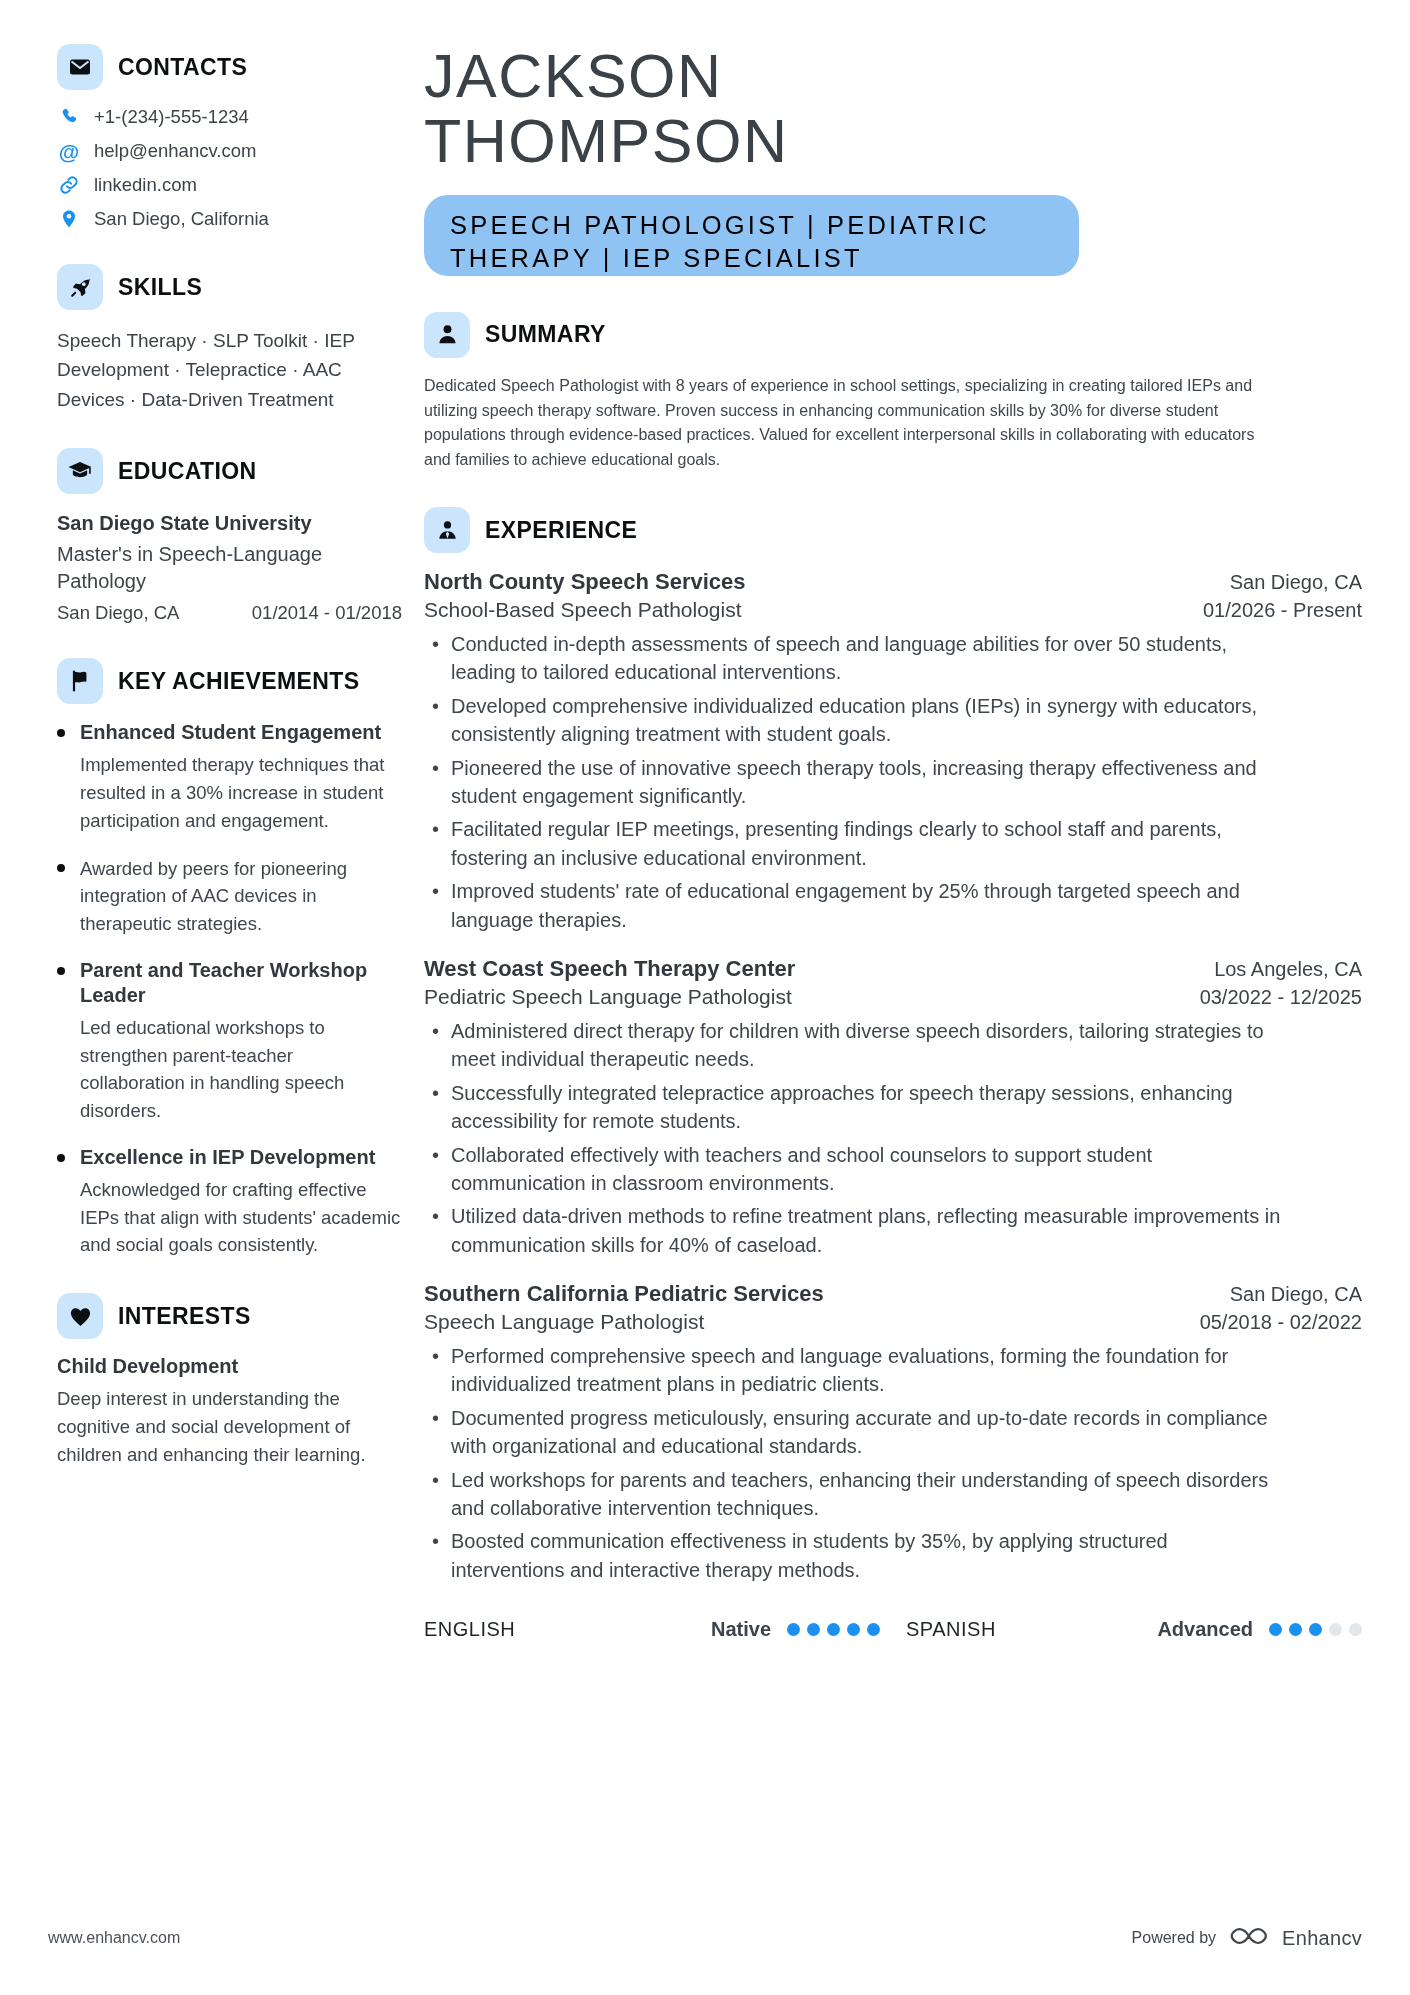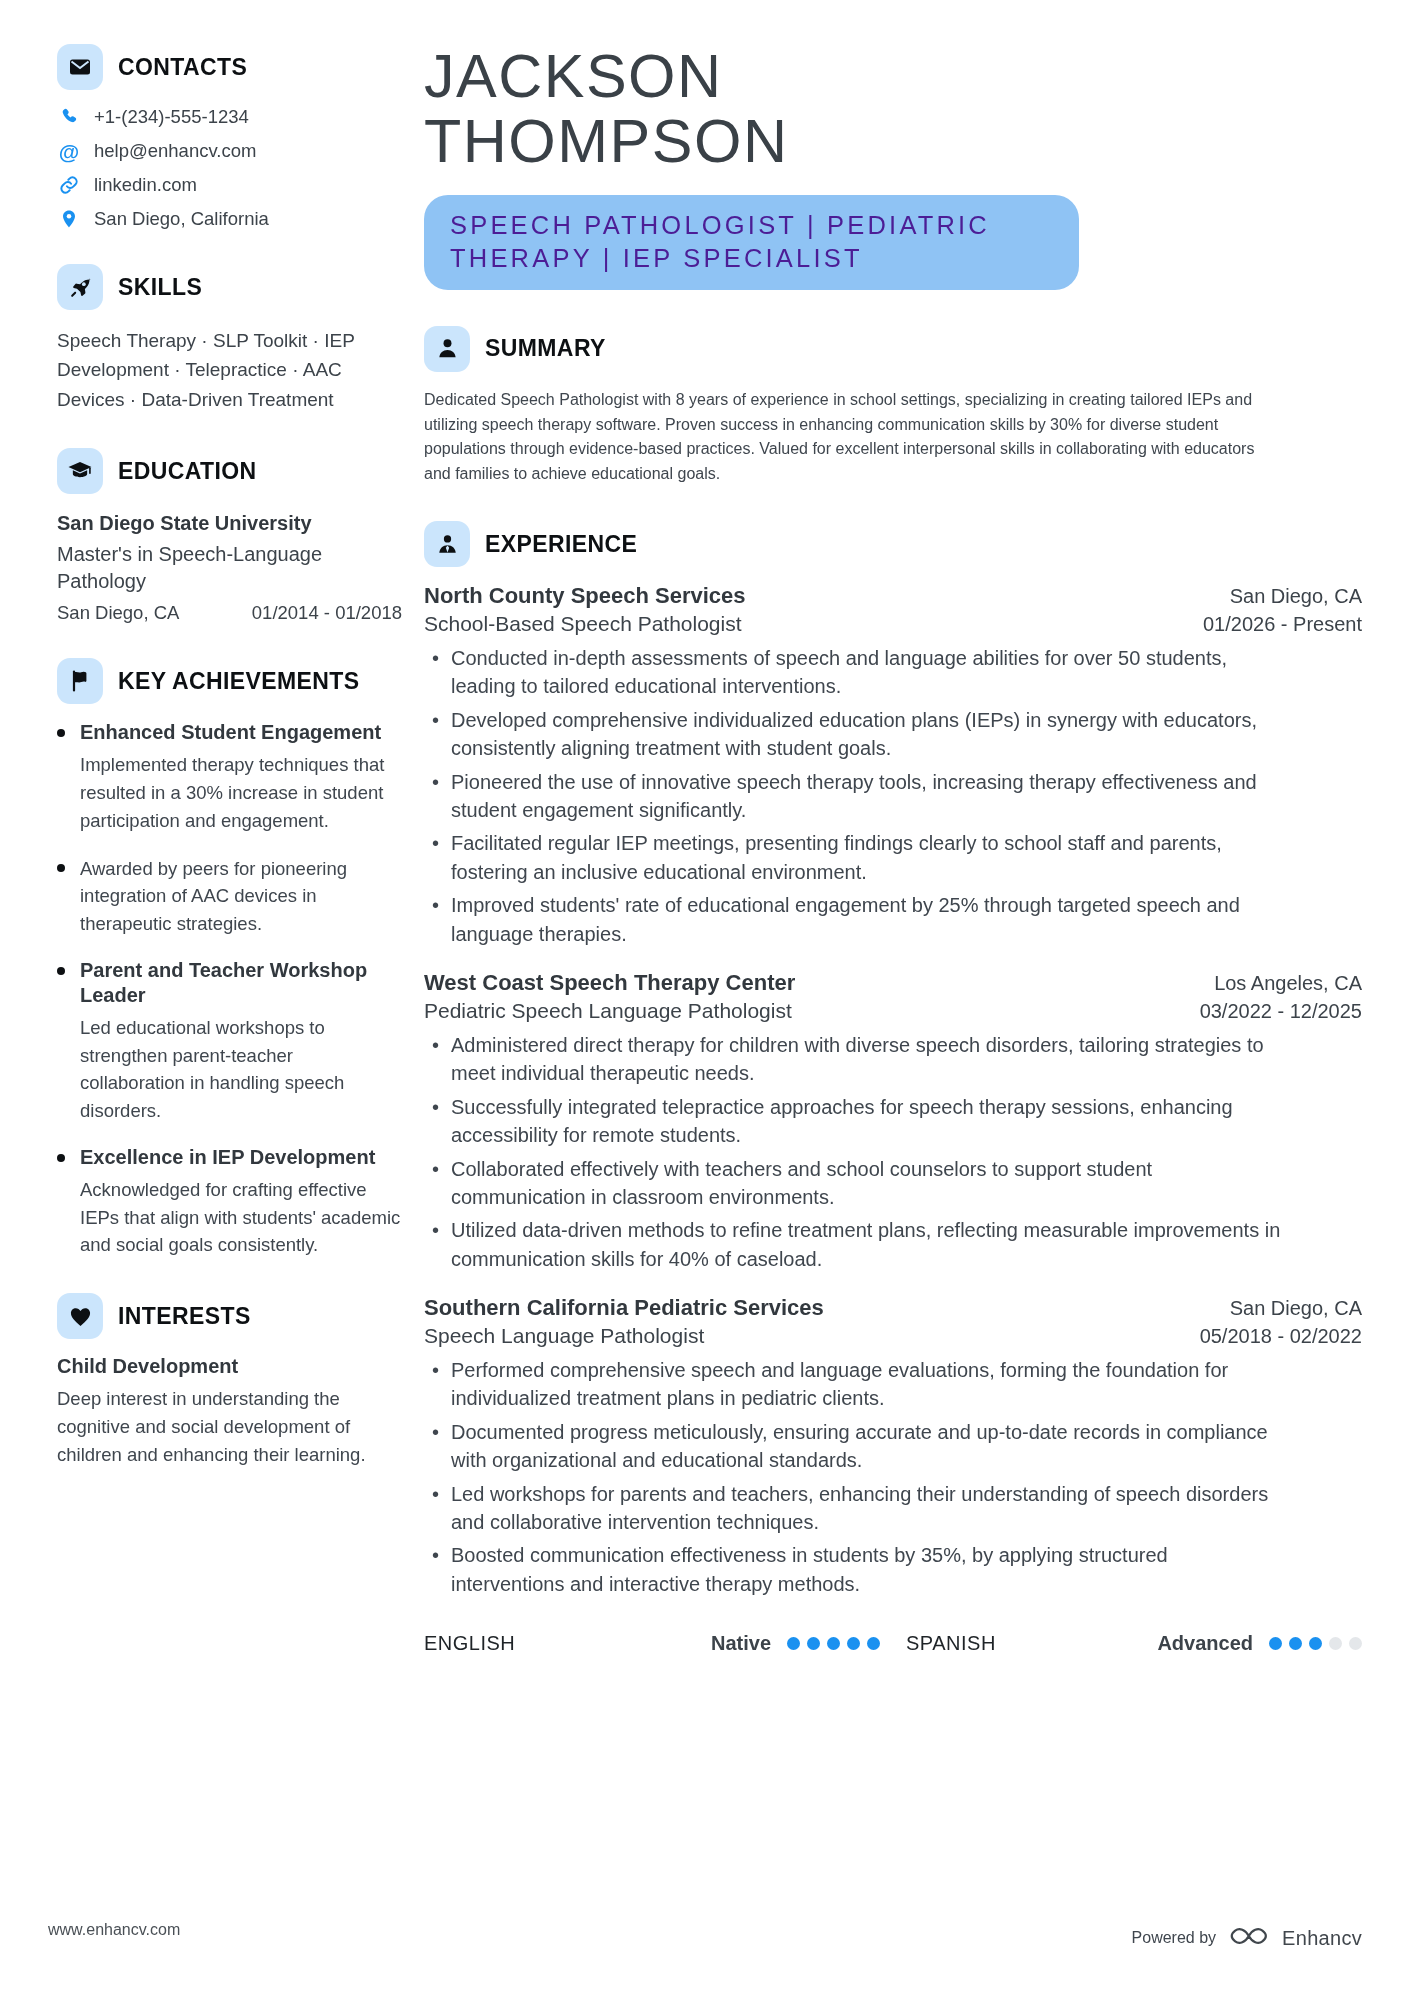--- a/index.html
+++ b/index.html
@@ -46,22 +46,22 @@
   .ach-item{display:flex;gap:15px;margin:0 0 20px;}
   .ach-dot{width:8px;height:8px;border-radius:50%;background:var(--ink);flex:none;margin-top:9px;}
   .ach-title{font-size:20px;font-weight:700;color:#32383e;line-height:1.25;margin:0 0 6px;}
   .ach-desc{font-size:18.5px;color:var(--body);line-height:1.5;margin:0;}
   .int-name{font-size:20px;font-weight:700;color:#32383e;margin:2px 0 7px;}
   .int-desc{font-size:18.5px;color:var(--body);line-height:1.5;margin:0;}
 
   
   .name{font-size:61px;font-weight:300;color:#3a4147;letter-spacing:1.5px;line-height:1.07;
     margin:0 0 20px;max-width:560px;}
-  .title-band{display:block;width:655px;background:var(--band);color:#4c1d95;font-size:25.5px;
-    letter-spacing:3.2px;font-weight:500;line-height:1.32;padding:14px 16px 14px 26px;
+  .title-band{display:block;width:655px;background:var(--band);color:#000000;font-size:25.5px;
+    letter-spacing:3.2px;font-weight:500;line-height:1.32;padding:14px 16px 0 26px;
     border-radius:24px;margin:0 0 36px;}
 
   
   .summary-text{font-size:16px;color:var(--body);line-height:1.55;margin:2px 0 0;max-width:845px;}
 
   
   .job{margin:0 0 22px;}
   .job-head,.job-sub{display:flex;justify-content:space-between;align-items:baseline;gap:28px;}
   .job-company{font-size:22px;font-weight:800;color:#32383e;margin:0;}
   .job-loc,.job-dates{font-size:20px;color:#3c434a;white-space:nowrap;}
@@ -77,21 +77,21 @@
   .lang{display:flex;justify-content:space-between;align-items:center;}
   .lang-name{font-size:20px;color:#1f2428;letter-spacing:.5px;}
   .lang-right{display:flex;align-items:center;gap:16px;}
   .lang-level{font-size:20px;font-weight:700;color:#3c434a;}
   .dots{display:flex;gap:7px;}
   .dot{width:13px;height:13px;border-radius:50%;background:#e4e7ea;}
   .dot.on{background:var(--accent);}
 
   
   .footer{position:absolute;left:48px;right:48px;bottom:40px;display:flex;
-    justify-content:space-between;align-items:flex-start;}
+    justify-content:space-between;align-items:center;}
   .footer-site{font-size:16px;color:#4a5056;}
   .powered{display:flex;align-items:center;gap:10px;}
   .powered-label{font-size:16px;color:var(--body);}
   .brand-name{font-size:20px;color:#41474d;letter-spacing:.3px;}
 </style>
 </head>
 <body>
 
 <div class="page">
 

